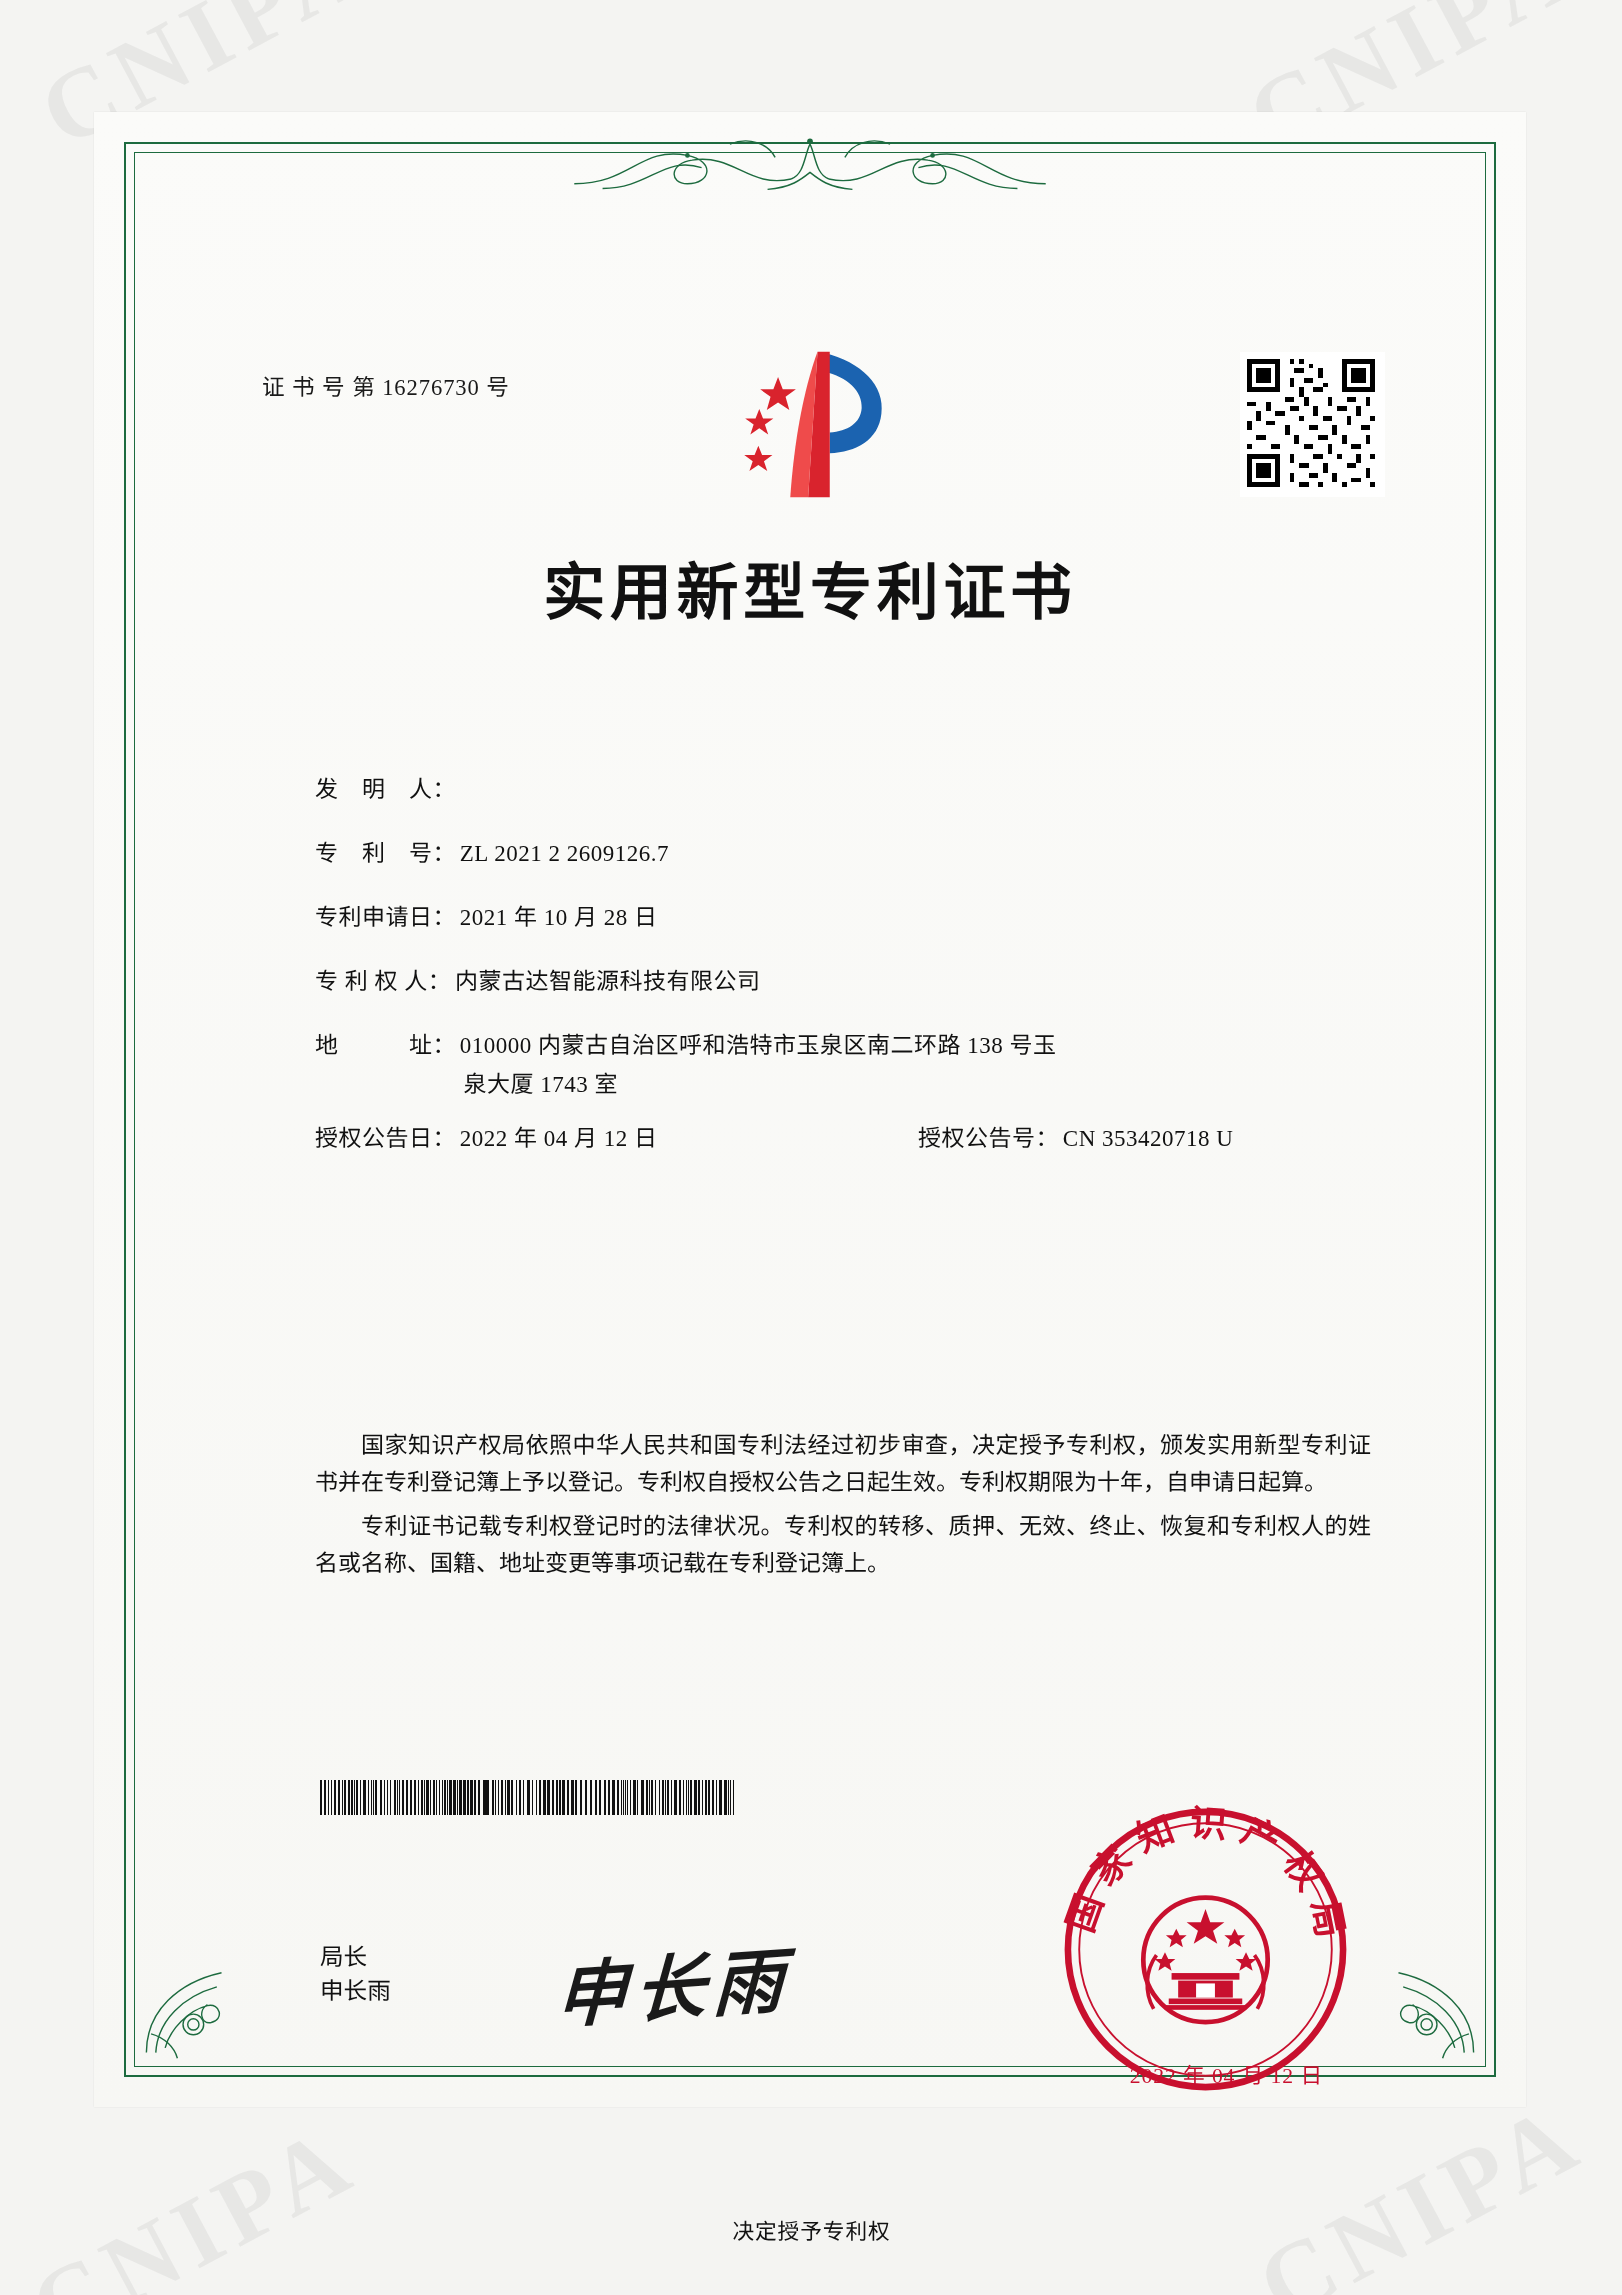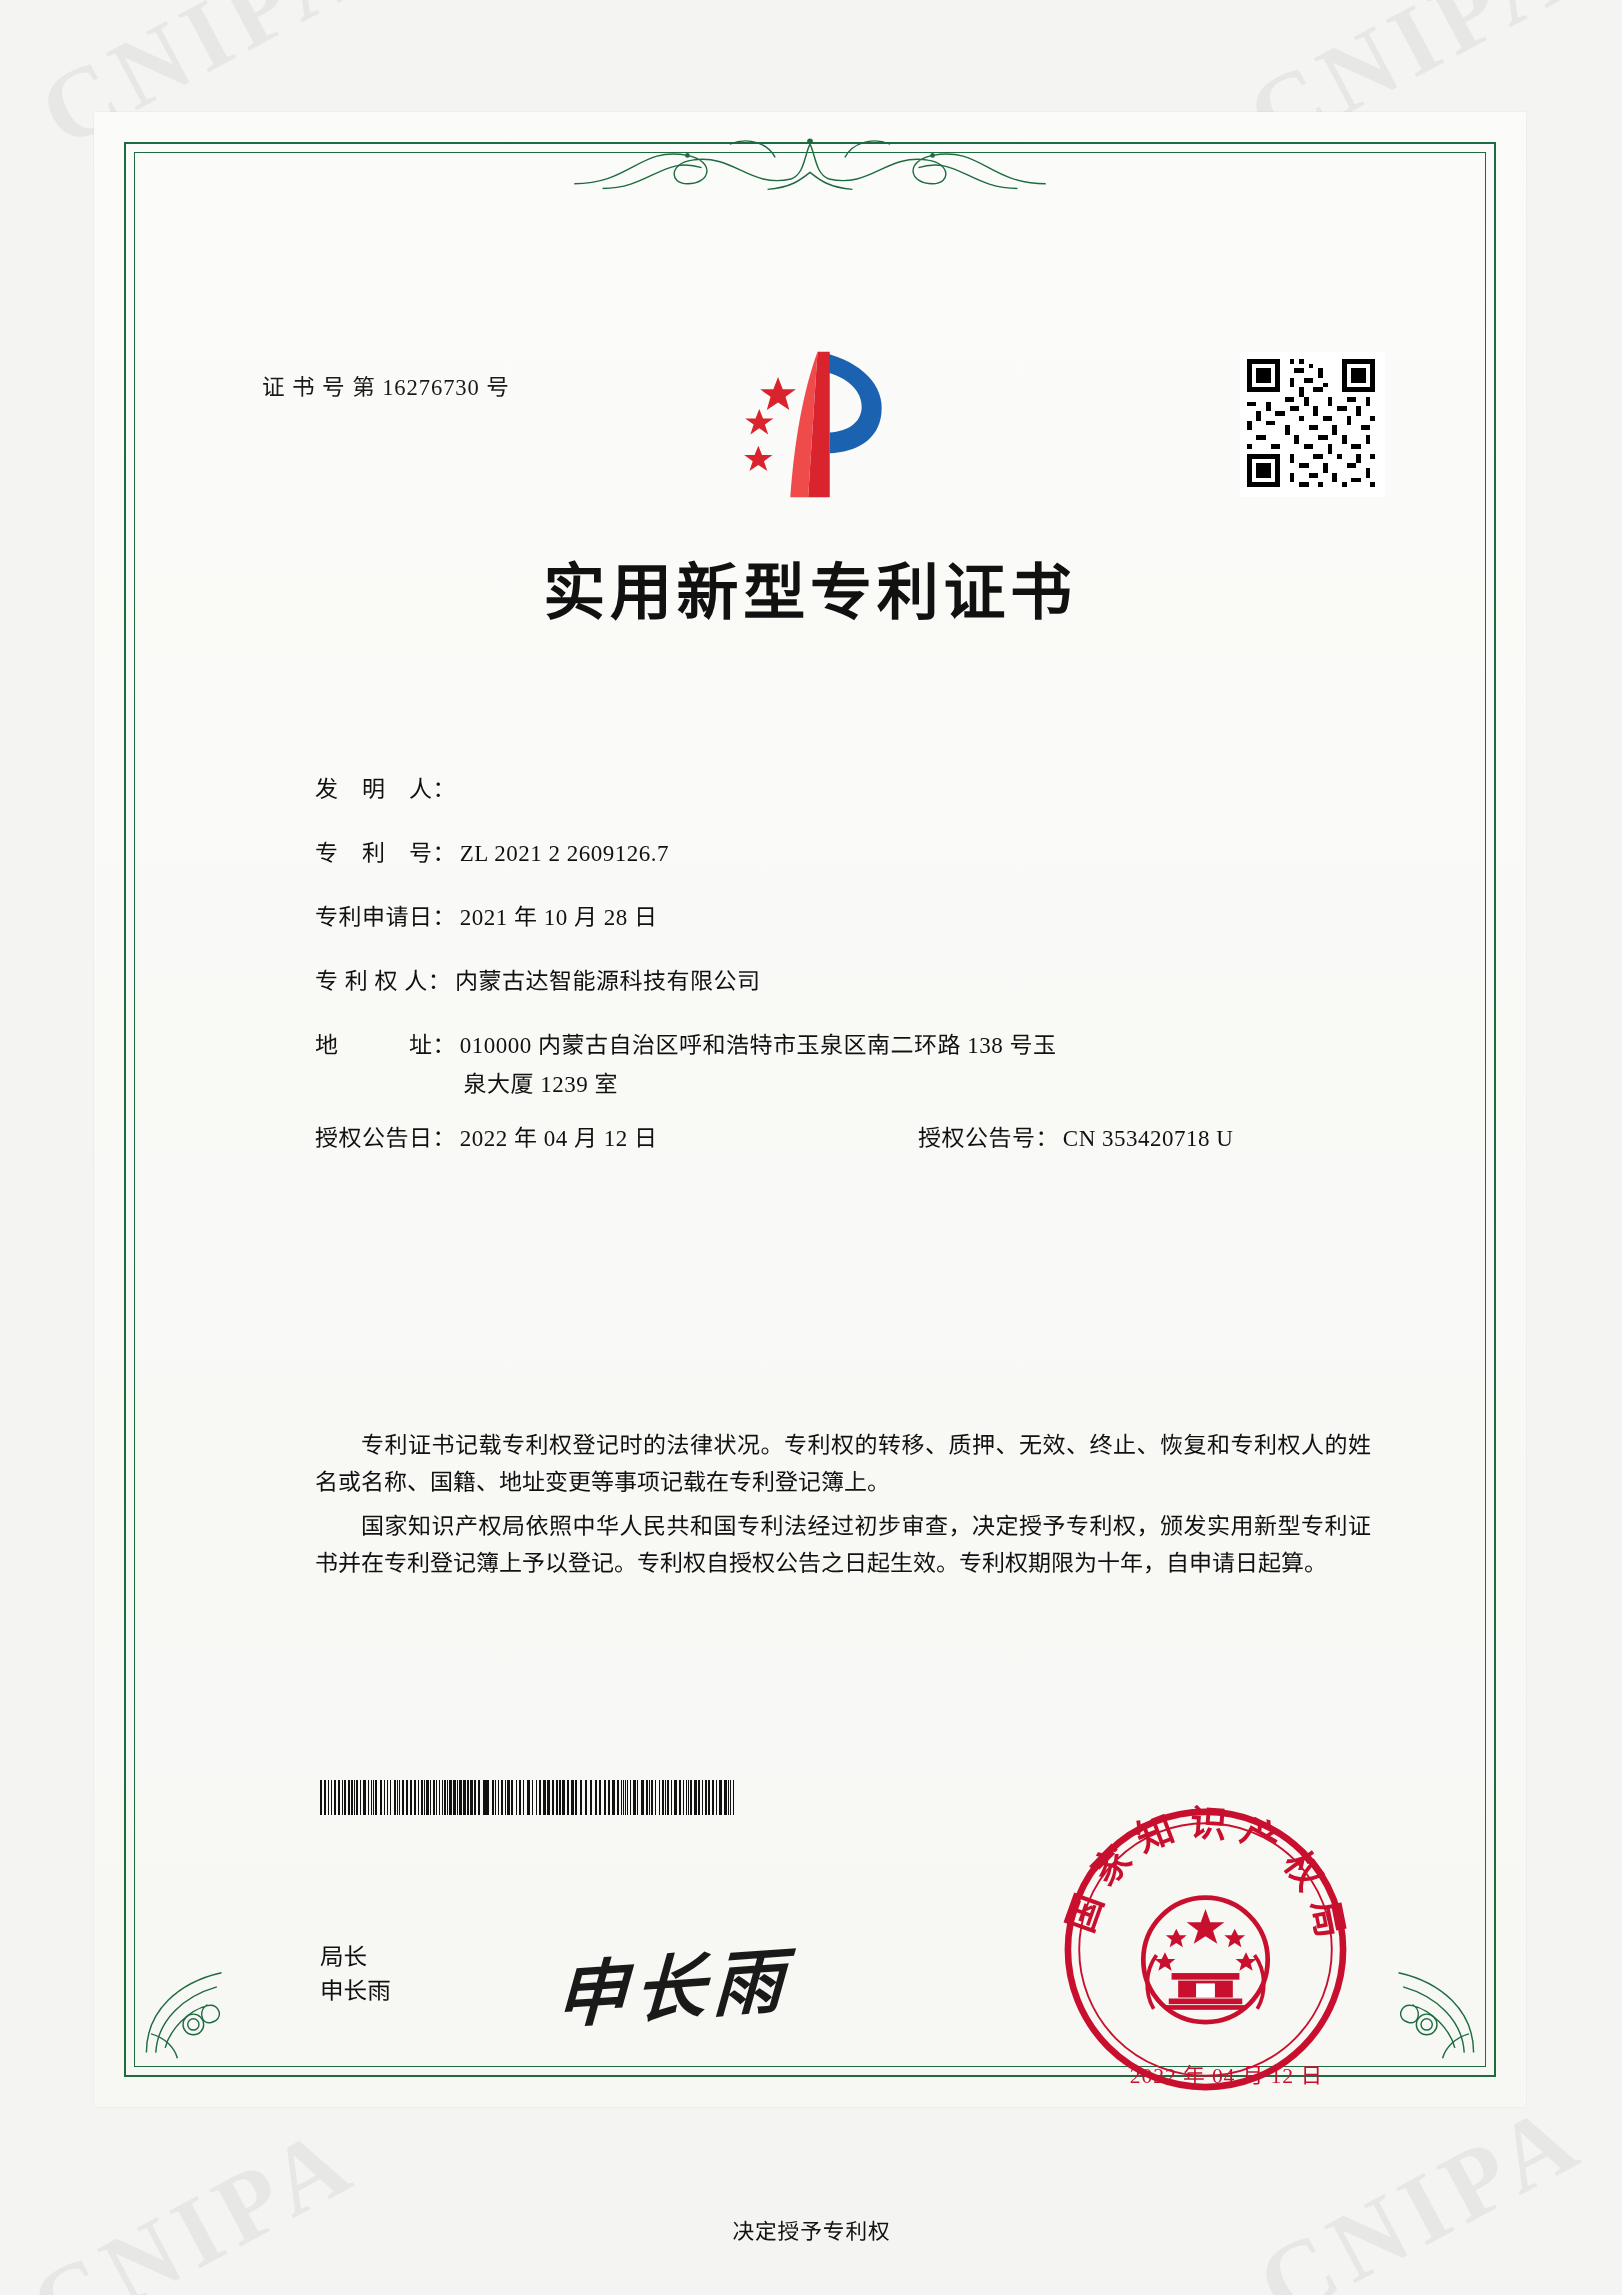--- a/index.html
+++ b/index.html
@@ -398,41 +398,41 @@
 
       <div class="frow">
         <span class="flabel">专 利 权 人：</span>
         <span class="fvalue">内蒙古达智能源科技有限公司</span>
       </div>
 
       <div class="frow tight">
         <span class="flabel">地　　　址：</span>
         <span class="fvalue">
           <span>010000 内蒙古自治区呼和浩特市玉泉区南二环路 138 号玉</span>
-          <span class="fvalue second-line">泉大厦 1239 室</span>
+          <span class="fvalue second-line">泉大厦 1743 室</span>
         </span>
       </div>
 
       <div class="frow">
         <span class="inline-pair">
           <span class="left">
             <span class="flabel">授权公告日：</span>
             <span class="fvalue">2022 年 04 月 12 日</span>
           </span>
           <span class="right">
             <span class="flabel">授权公告号：</span>
             <span class="fvalue">CN 353420718 U</span>
           </span>
         </span>
       </div>
     </div>
 
     <div id="paras">
+      <p>国家知识产权局依照中华人民共和国专利法经过初步审查，决定授予专利权，颁发实用新型专利证书并在专利登记簿上予以登记。专利权自授权公告之日起生效。专利权期限为十年，自申请日起算。</p>
       <p>专利证书记载专利权登记时的法律状况。专利权的转移、质押、无效、终止、恢复和专利权人的姓名或名称、国籍、地址变更等事项记载在专利登记簿上。</p>
-      <p>国家知识产权局依照中华人民共和国专利法经过初步审查，决定授予专利权，颁发实用新型专利证书并在专利登记簿上予以登记。专利权自授权公告之日起生效。专利权期限为十年，自申请日起算。</p>
     </div>
 
     <div id="barcode">
         <i style="width:2.4px"></i>
         <i style="width:3.3px;background:transparent"></i>
         <i style="width:2.4px"></i>
         <i style="width:3.8px;background:transparent"></i>
         <i style="width:1.4px"></i>
         <i style="width:2.4px;background:transparent"></i>
         <i style="width:1.9px"></i>

